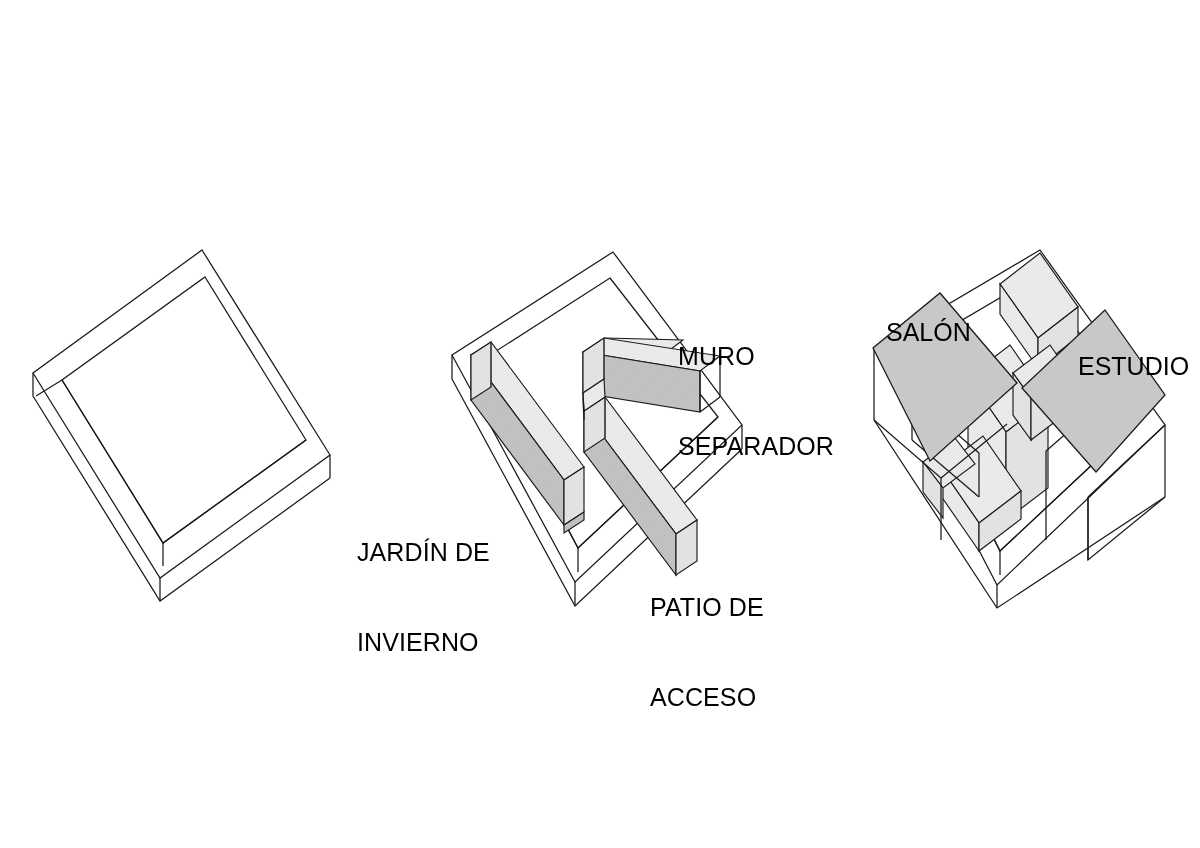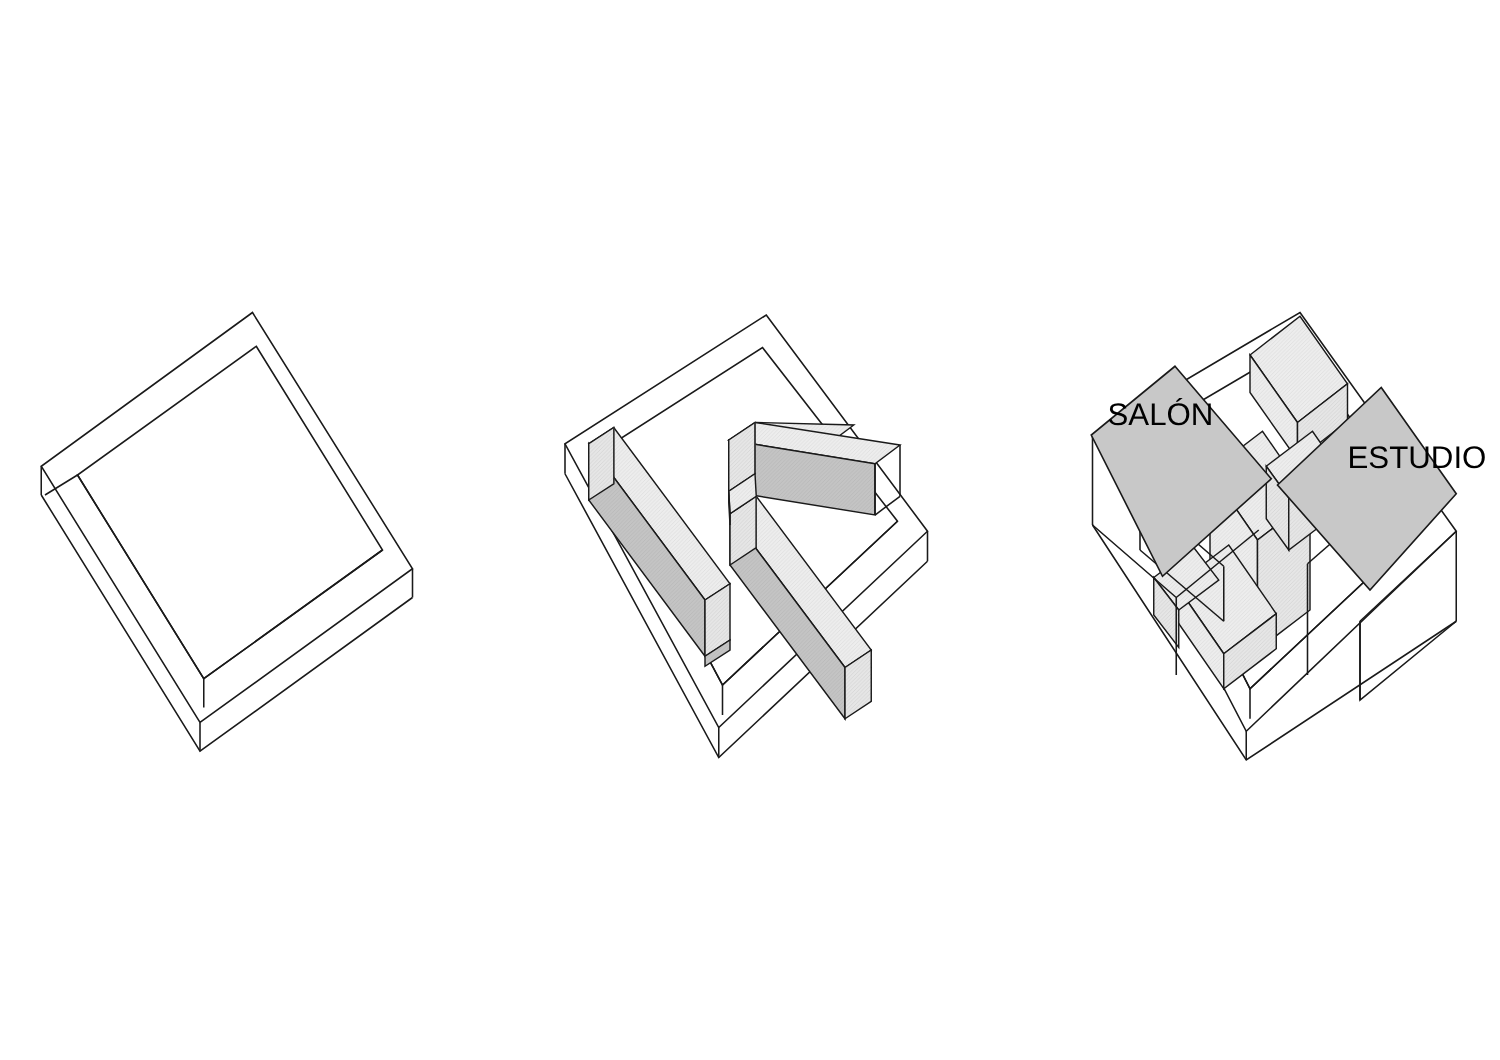--- a/index.html
+++ b/index.html
@@ -228,20 +228,32 @@
       <path class="edge" d="M1088,497 L1088,560"></path>
       <path class="edge" d="M1046,451 L1100,404"></path>
 
       <path class="roof-gray" fill="#c8c8c8" d="M940,293 L1017,383 L930,461 L873,348 Z"></path>
 
       <path class="roof-gray" fill="#c8c8c8" d="M1105,310 L1165,395 L1096,472 L1022,388 Z"></path>
     </g>
 
   </svg>
 
-
-
+  <div class="label" id="label-muro-separador">
+    <div>MURO</div>
+    <div>SEPARADOR</div>
+  </div>
+
+  <div class="label" id="label-jardin-invierno">
+    <div>JARDÍN DE</div>
+    <div>INVIERNO</div>
+  </div>
+
+  <div class="label" id="label-patio-acceso">
+    <div>PATIO DE</div>
+    <div>ACCESO</div>
+  </div>
 
   <div class="label-onroof" id="label-salon">SALÓN</div>
 
   <div class="label-onroof" id="label-estudio">ESTUDIO</div>
 
 </div>
 
 </body></html>

